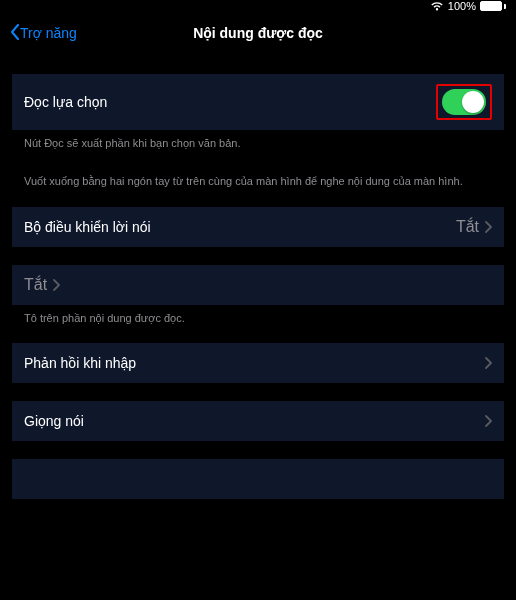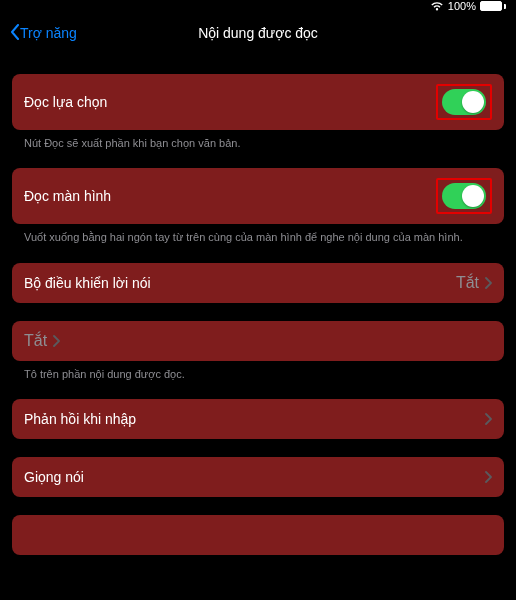--- a/index.html
+++ b/index.html
@@ -51,31 +51,31 @@
     align-items: center;
     color: #0a84ff;
     font-size: 14px;
     gap: 0;
   }
   .nav-title {
     position: absolute;
     left: 50%;
     transform: translateX(-50%);
     font-size: 14px;
-    font-weight: 400;
+    font-weight: 700;
     color: #fff;
   }
   .content {
     padding: 0 12px;
   }
   .group { margin-top: 18px; }
   .group.first { margin-top: 22px; }
   .row {
-    background: #7f1d1d;
-    border-radius: 8px;
+    background: #0f172a;
+    border-radius: 0;
     padding: 10px 12px;
     display: flex;
     align-items: center;
     justify-content: space-between;
     min-height: 40px;
   }
   .row-label {
     color: #fff;
     font-size: 14px;
   }
@@ -201,26 +201,20 @@
     <div class="row">
       <span class="row-label">Đọc lựa chọn</span>
       <span class="highlight-box">
         <span class="toggle"></span>
       </span>
     </div>
     <div class="footer-text">Nút Đọc sẽ xuất phần khi bạn chọn văn bản.</div>
   </div>
 
   <div class="group">
-    <div class="row">
-      <span class="row-label">Đọc màn hình</span>
-      <span class="highlight-box">
-        <span class="toggle"></span>
-      </span>
-    </div>
     <div class="footer-text">Vuốt xuống bằng hai ngón tay từ trên cùng của màn hình để nghe nội dung của màn hình.</div>
   </div>
 
   <div class="group">
     <div class="row">
       <span class="row-label">Bộ điều khiển lời nói</span>
       <span class="row-value">
         <span>Tắt</span>
         <span class="chevron">
           <svg width="7" height="12" viewBox="0 0 7 12">

